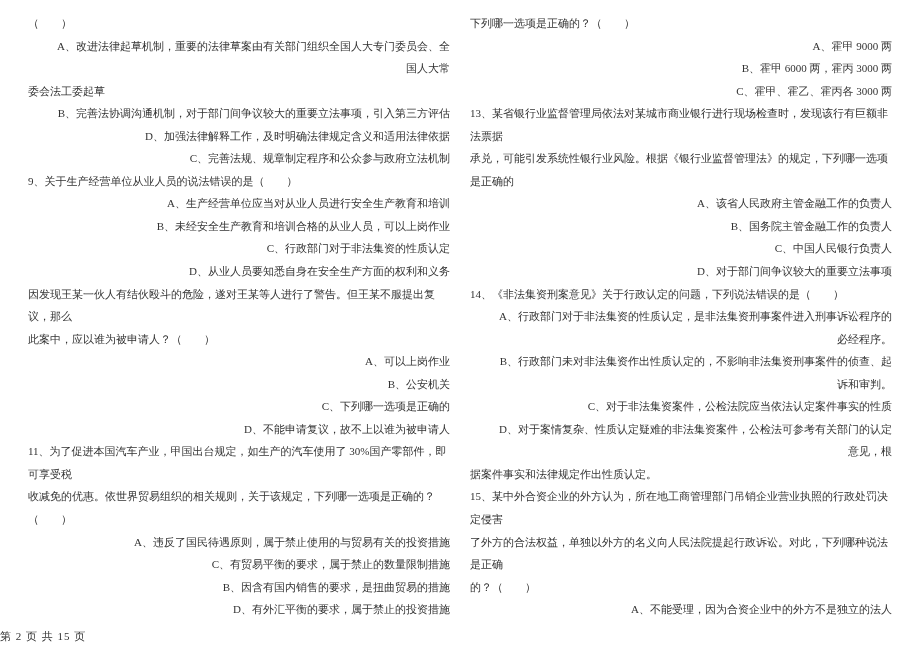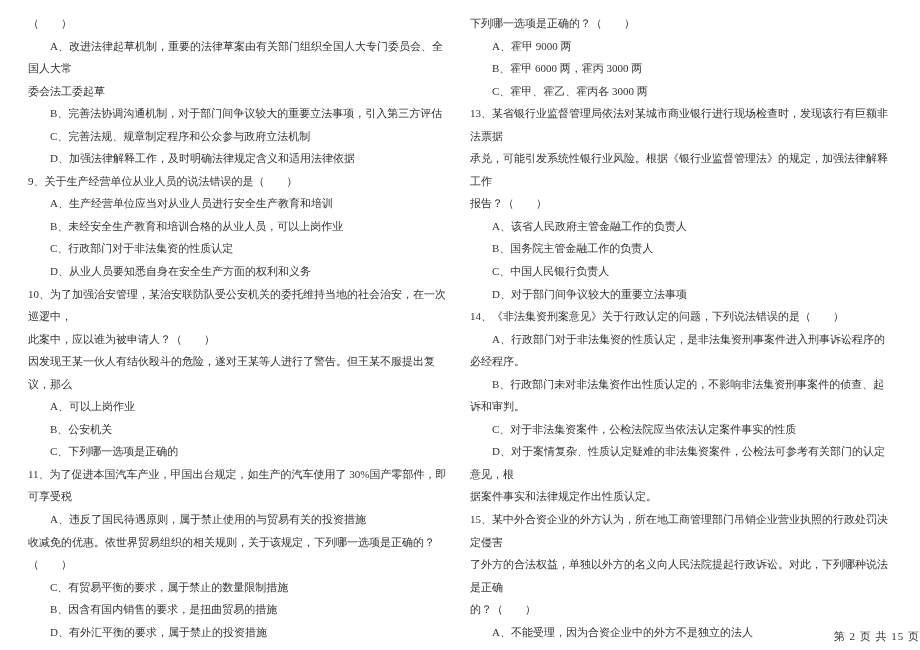--- a/index.html
+++ b/index.html
@@ -25,70 +25,70 @@
     }
     .column {
       flex: 1;
       line-height: 2.05;
     }
     .line {
       text-indent: 0;
     }
     .indent1 {
       text-indent: 2em;
+      text-align: right;
     }
     .footer {
       position: absolute;
       bottom: 6px;
       left: 0;
       right: 0;
-      text-align: right;
+      text-align: left;
       font-size: 11px;
       color: #333;
       letter-spacing: 1px;
     }
   </style>
 </head>
 <body>
 
 <div class="page-container">
   <div class="column">
     <div class="line">（　　）</div>
     <div class="line indent1">A、改进法律起草机制，重要的法律草案由有关部门组织全国人大专门委员会、全国人大常</div>
     <div class="line">委会法工委起草</div>
     <div class="line indent1">B、完善法协调沟通机制，对于部门间争议较大的重要立法事项，引入第三方评估</div>
+    <div class="line indent1">D、加强法律解释工作，及时明确法律规定含义和适用法律依据</div>
     <div class="line indent1">C、完善法规、规章制定程序和公众参与政府立法机制</div>
-    <div class="line indent1">D、加强法律解释工作，及时明确法律规定含义和适用法律依据</div>
     <div class="line">9、关于生产经营单位从业人员的说法错误的是（　　）</div>
     <div class="line indent1">A、生产经营单位应当对从业人员进行安全生产教育和培训</div>
     <div class="line indent1">B、未经安全生产教育和培训合格的从业人员，可以上岗作业</div>
     <div class="line indent1">C、行政部门对于非法集资的性质认定</div>
     <div class="line indent1">D、从业人员要知悉自身在安全生产方面的权利和义务</div>
-    <div class="line">10、为了加强治安管理，某治安联防队受公安机关的委托维持当地的社会治安，在一次巡逻中，</div>
+    <div class="line">因发现王某一伙人有结伙殴斗的危险，遂对王某等人进行了警告。但王某不服提出复议，那么</div>
     <div class="line">此案中，应以谁为被申请人？（　　）</div>
-    <div class="line">因发现王某一伙人有结伙殴斗的危险，遂对王某等人进行了警告。但王某不服提出复议，那么</div>
     <div class="line indent1">A、可以上岗作业</div>
     <div class="line indent1">B、公安机关</div>
     <div class="line indent1">C、下列哪一选项是正确的</div>
+    <div class="line indent1">D、不能申请复议，故不上以谁为被申请人</div>
     <div class="line">11、为了促进本国汽车产业，甲国出台规定，如生产的汽车使用了 30%国产零部件，即可享受税</div>
+    <div class="line">收减免的优惠。依世界贸易组织的相关规则，关于该规定，下列哪一选项是正确的？（　　）</div>
     <div class="line indent1">A、违反了国民待遇原则，属于禁止使用的与贸易有关的投资措施</div>
-    <div class="line">收减免的优惠。依世界贸易组织的相关规则，关于该规定，下列哪一选项是正确的？（　　）</div>
     <div class="line indent1">C、有贸易平衡的要求，属于禁止的数量限制措施</div>
     <div class="line indent1">B、因含有国内销售的要求，是扭曲贸易的措施</div>
     <div class="line indent1">D、有外汇平衡的要求，属于禁止的投资措施</div>
 
   </div>
   <div class="column">
     <div class="line">下列哪一选项是正确的？（　　）</div>
     <div class="line indent1">A、霍甲 9000 两</div>
     <div class="line indent1">B、霍甲 6000 两，霍丙 3000 两</div>
     <div class="line indent1">C、霍甲、霍乙、霍丙各 3000 两</div>
     <div class="line">13、某省银行业监督管理局依法对某城市商业银行进行现场检查时，发现该行有巨额非法票据</div>
-    <div class="line">承兑，可能引发系统性银行业风险。根据《银行业监督管理法》的规定，加强法律解释工作</div>
-    <div class="line">报告？（　　）</div>
+    <div class="line">承兑，可能引发系统性银行业风险。根据《银行业监督管理法》的规定，下列哪一选项是正确的</div>
     <div class="line indent1">A、该省人民政府主管金融工作的负责人</div>
     <div class="line indent1">B、国务院主管金融工作的负责人</div>
     <div class="line indent1">C、中国人民银行负责人</div>
     <div class="line indent1">D、对于部门间争议较大的重要立法事项</div>
     <div class="line">14、《非法集资刑案意见》关于行政认定的问题，下列说法错误的是（　　）</div>
     <div class="line indent1">A、行政部门对于非法集资的性质认定，是非法集资刑事案件进入刑事诉讼程序的必经程序。</div>
     <div class="line indent1">B、行政部门未对非法集资作出性质认定的，不影响非法集资刑事案件的侦查、起诉和审判。</div>
     <div class="line indent1">C、对于非法集资案件，公检法院应当依法认定案件事实的性质</div>
     <div class="line indent1">D、对于案情复杂、性质认定疑难的非法集资案件，公检法可参考有关部门的认定意见，根</div>
     <div class="line">据案件事实和法律规定作出性质认定。</div>

